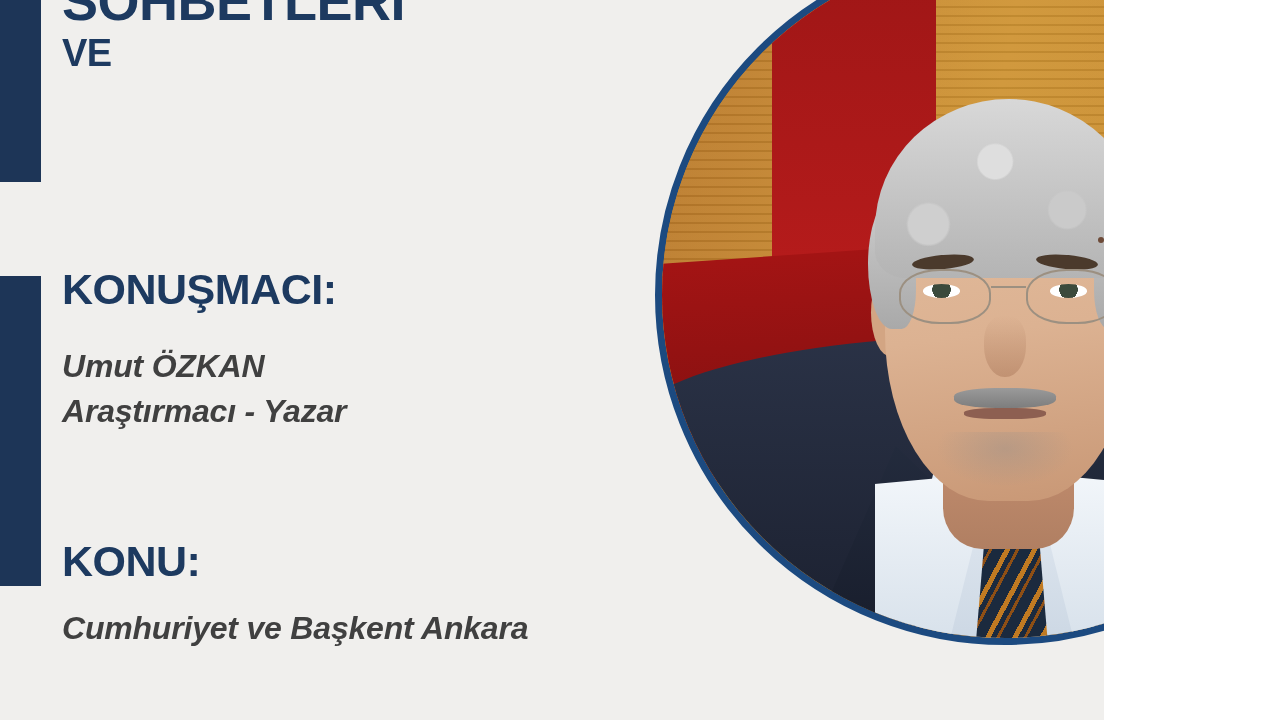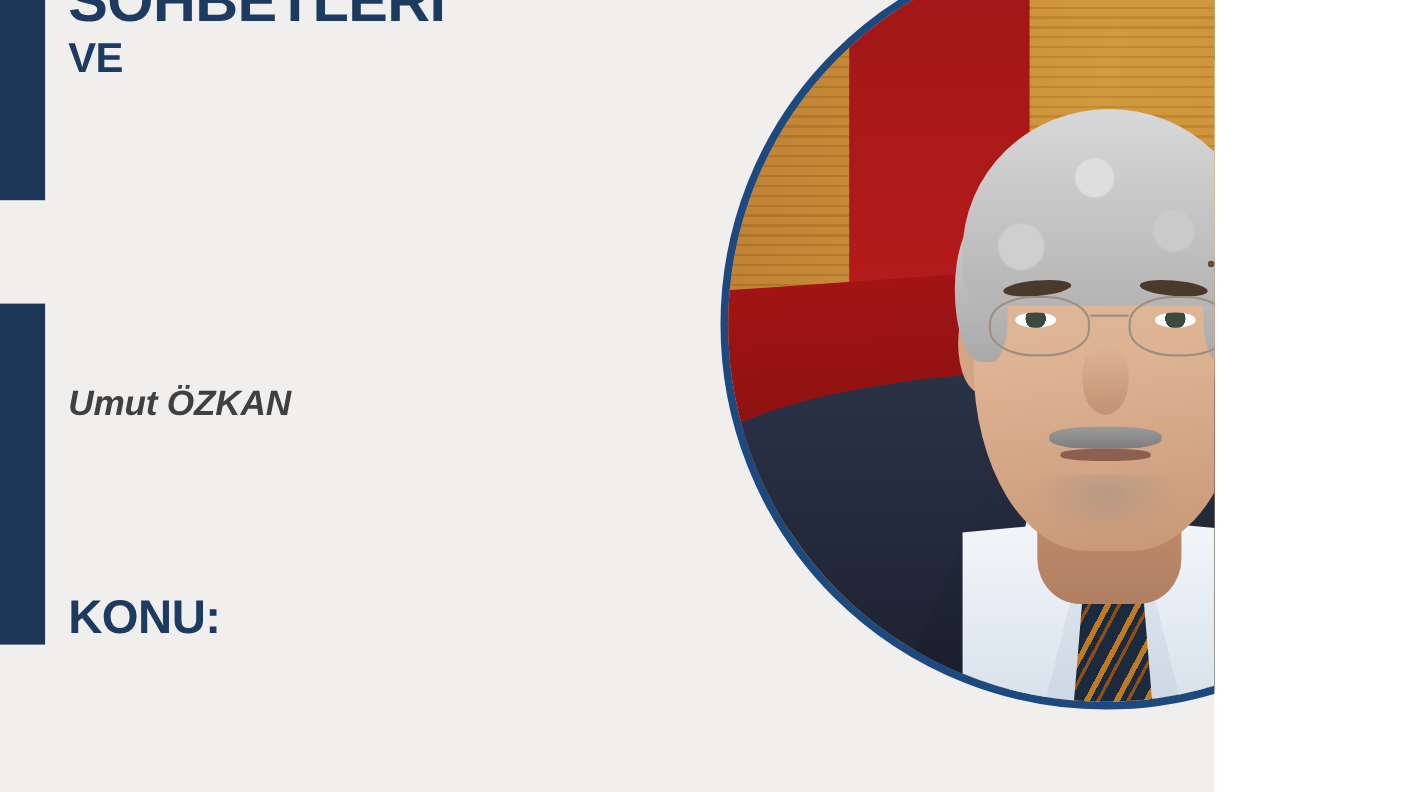--- a/index.html
+++ b/index.html
@@ -306,23 +306,26 @@
 <div id="poster">
 
   <div id="bar-top" class="accent-bar"></div>
   <div id="bar-bottom" class="accent-bar"></div>
 
   <div id="text-col">
 
     <div id="title-1" class="title-line">SOHBETLERİ</div>
     <div id="title-2" class="title-line">VE</div>
 
+    <div id="speaker-head" class="section-head">KONUŞMACI:</div>
     <div id="speaker-name" class="section-sub">Umut ÖZKAN</div>
+    <div id="speaker-role" class="section-sub">Araştırmacı - Yazar</div>
 
     <div id="topic-head" class="section-head">KONU:</div>
+    <div id="topic-sub" class="section-sub">Cumhuriyet ve Başkent Ankara</div>
   </div>
 
   <div id="badge">
     <div id="badge-ring"></div>
   </div>
 
   <div id="portrait-wrap">
     <div id="portrait">
       <div class="bg-wood"></div>
       <div class="bg-redpanel"></div>

